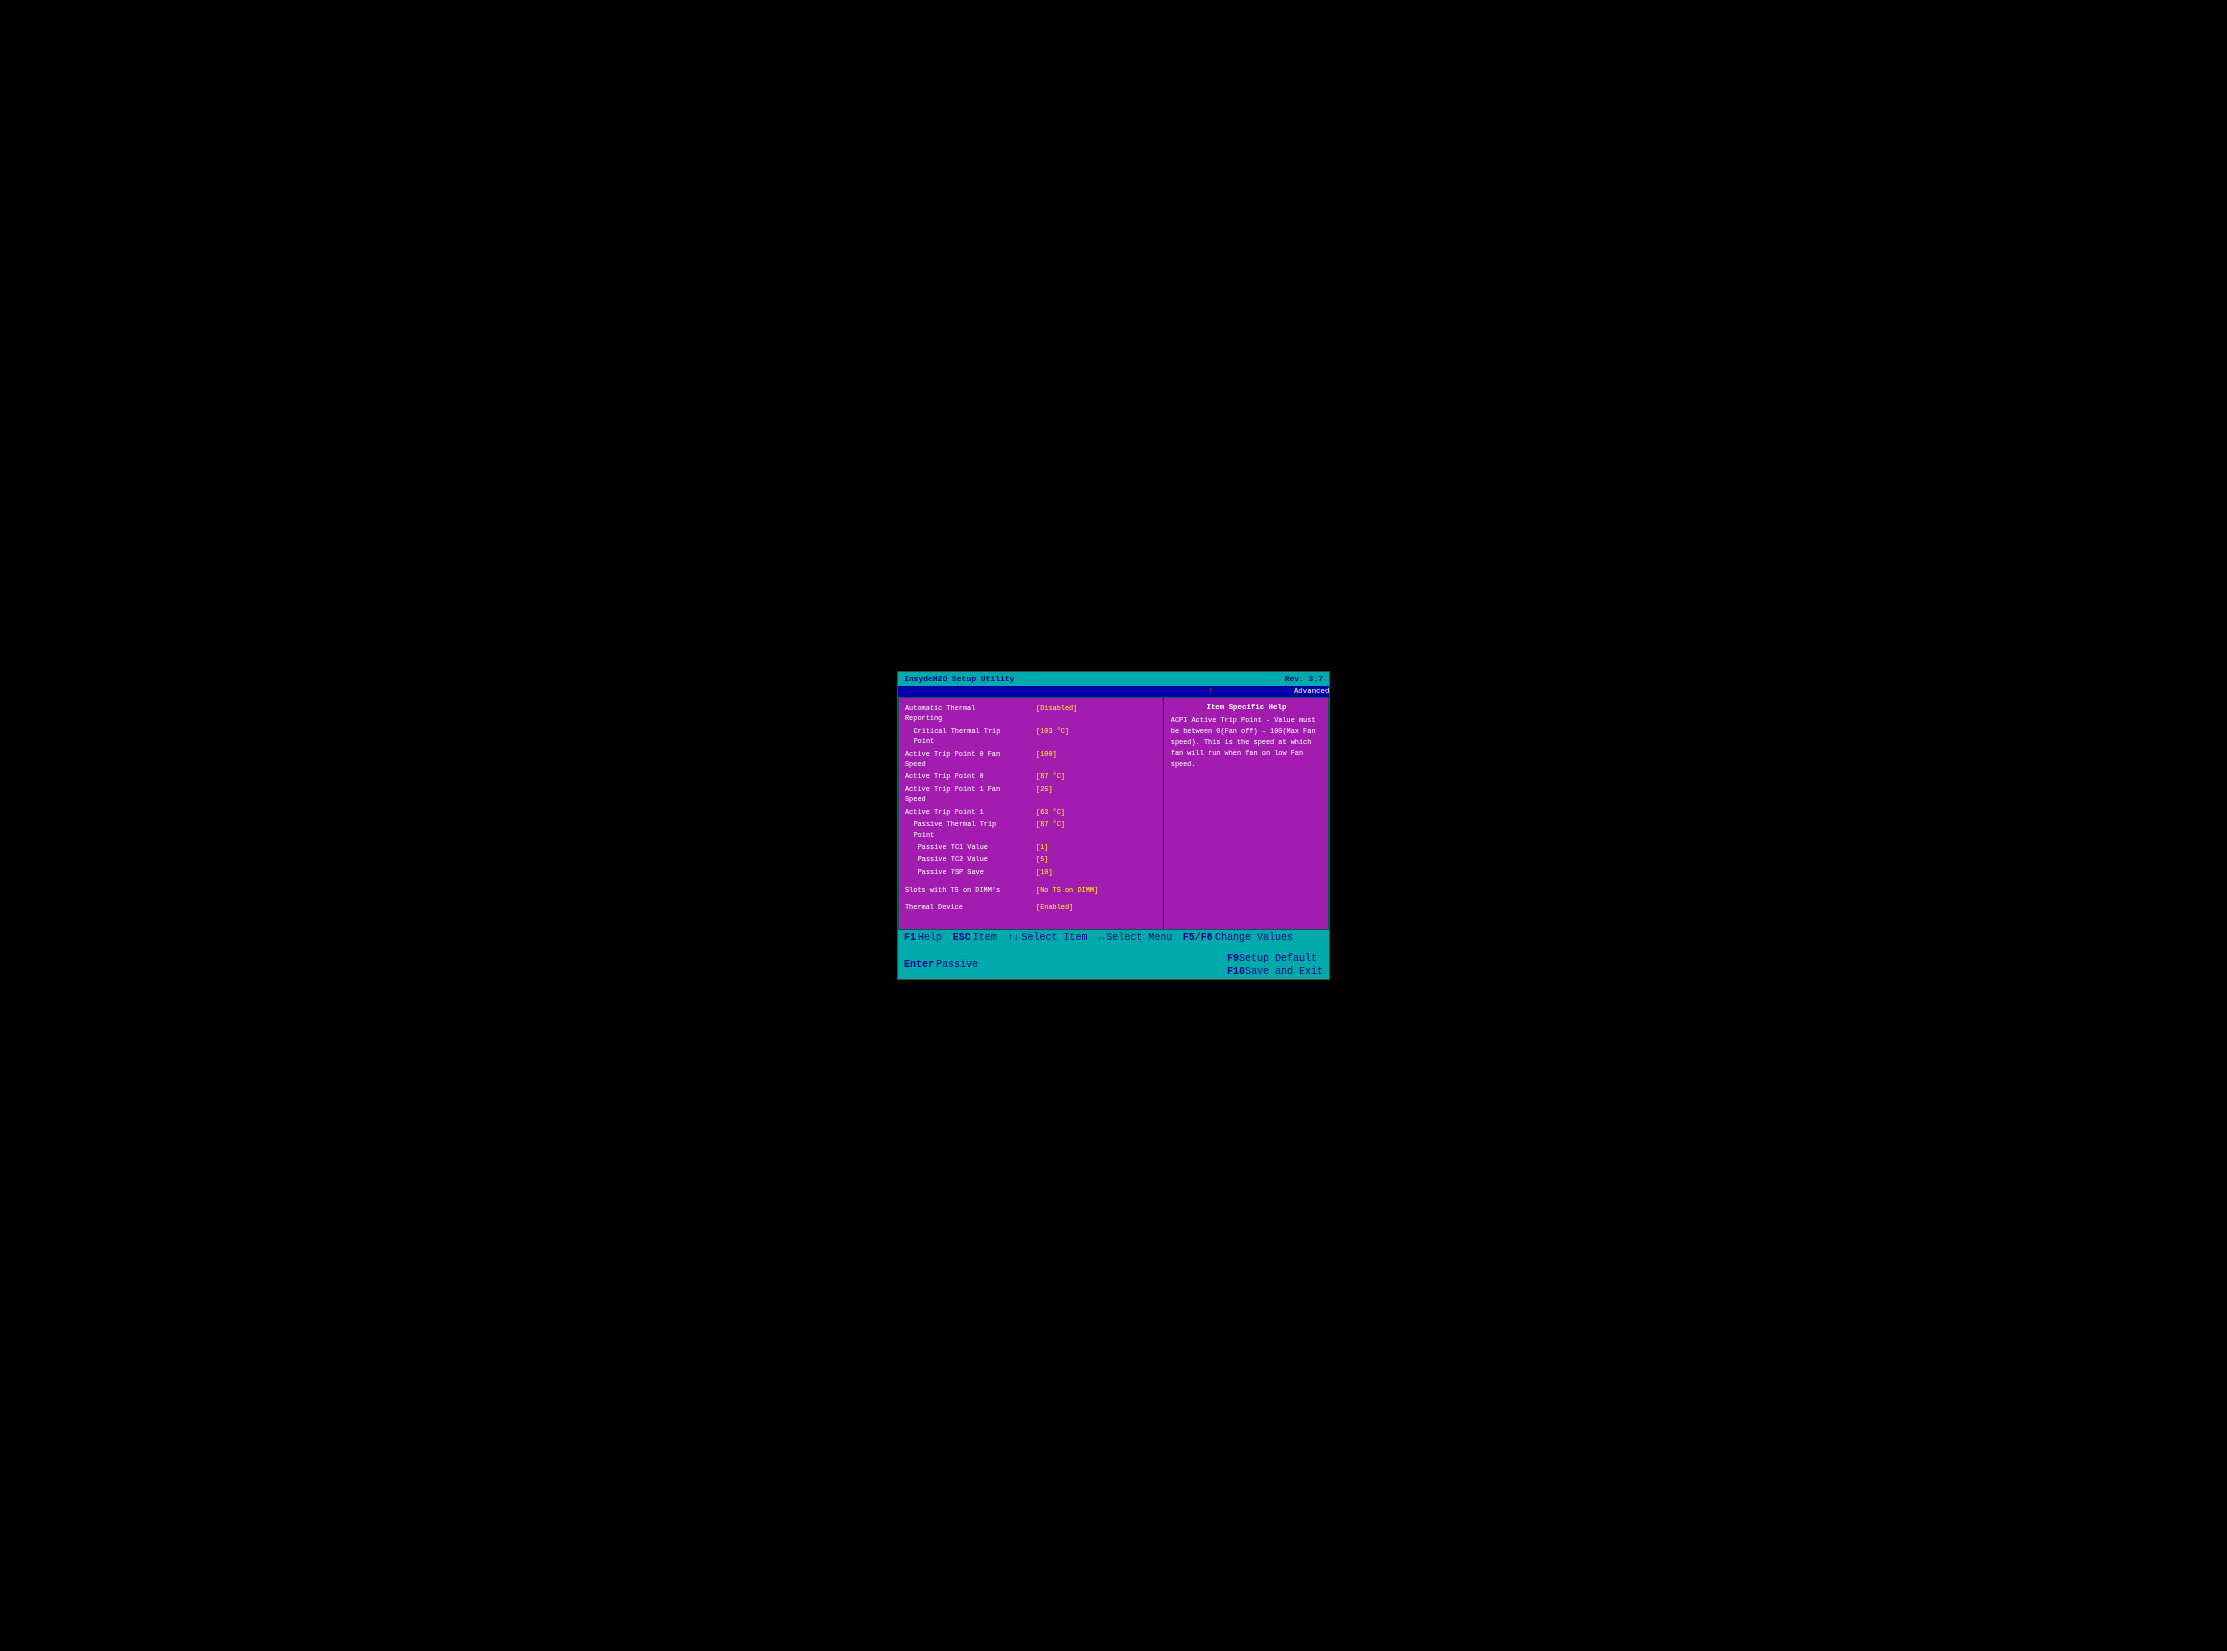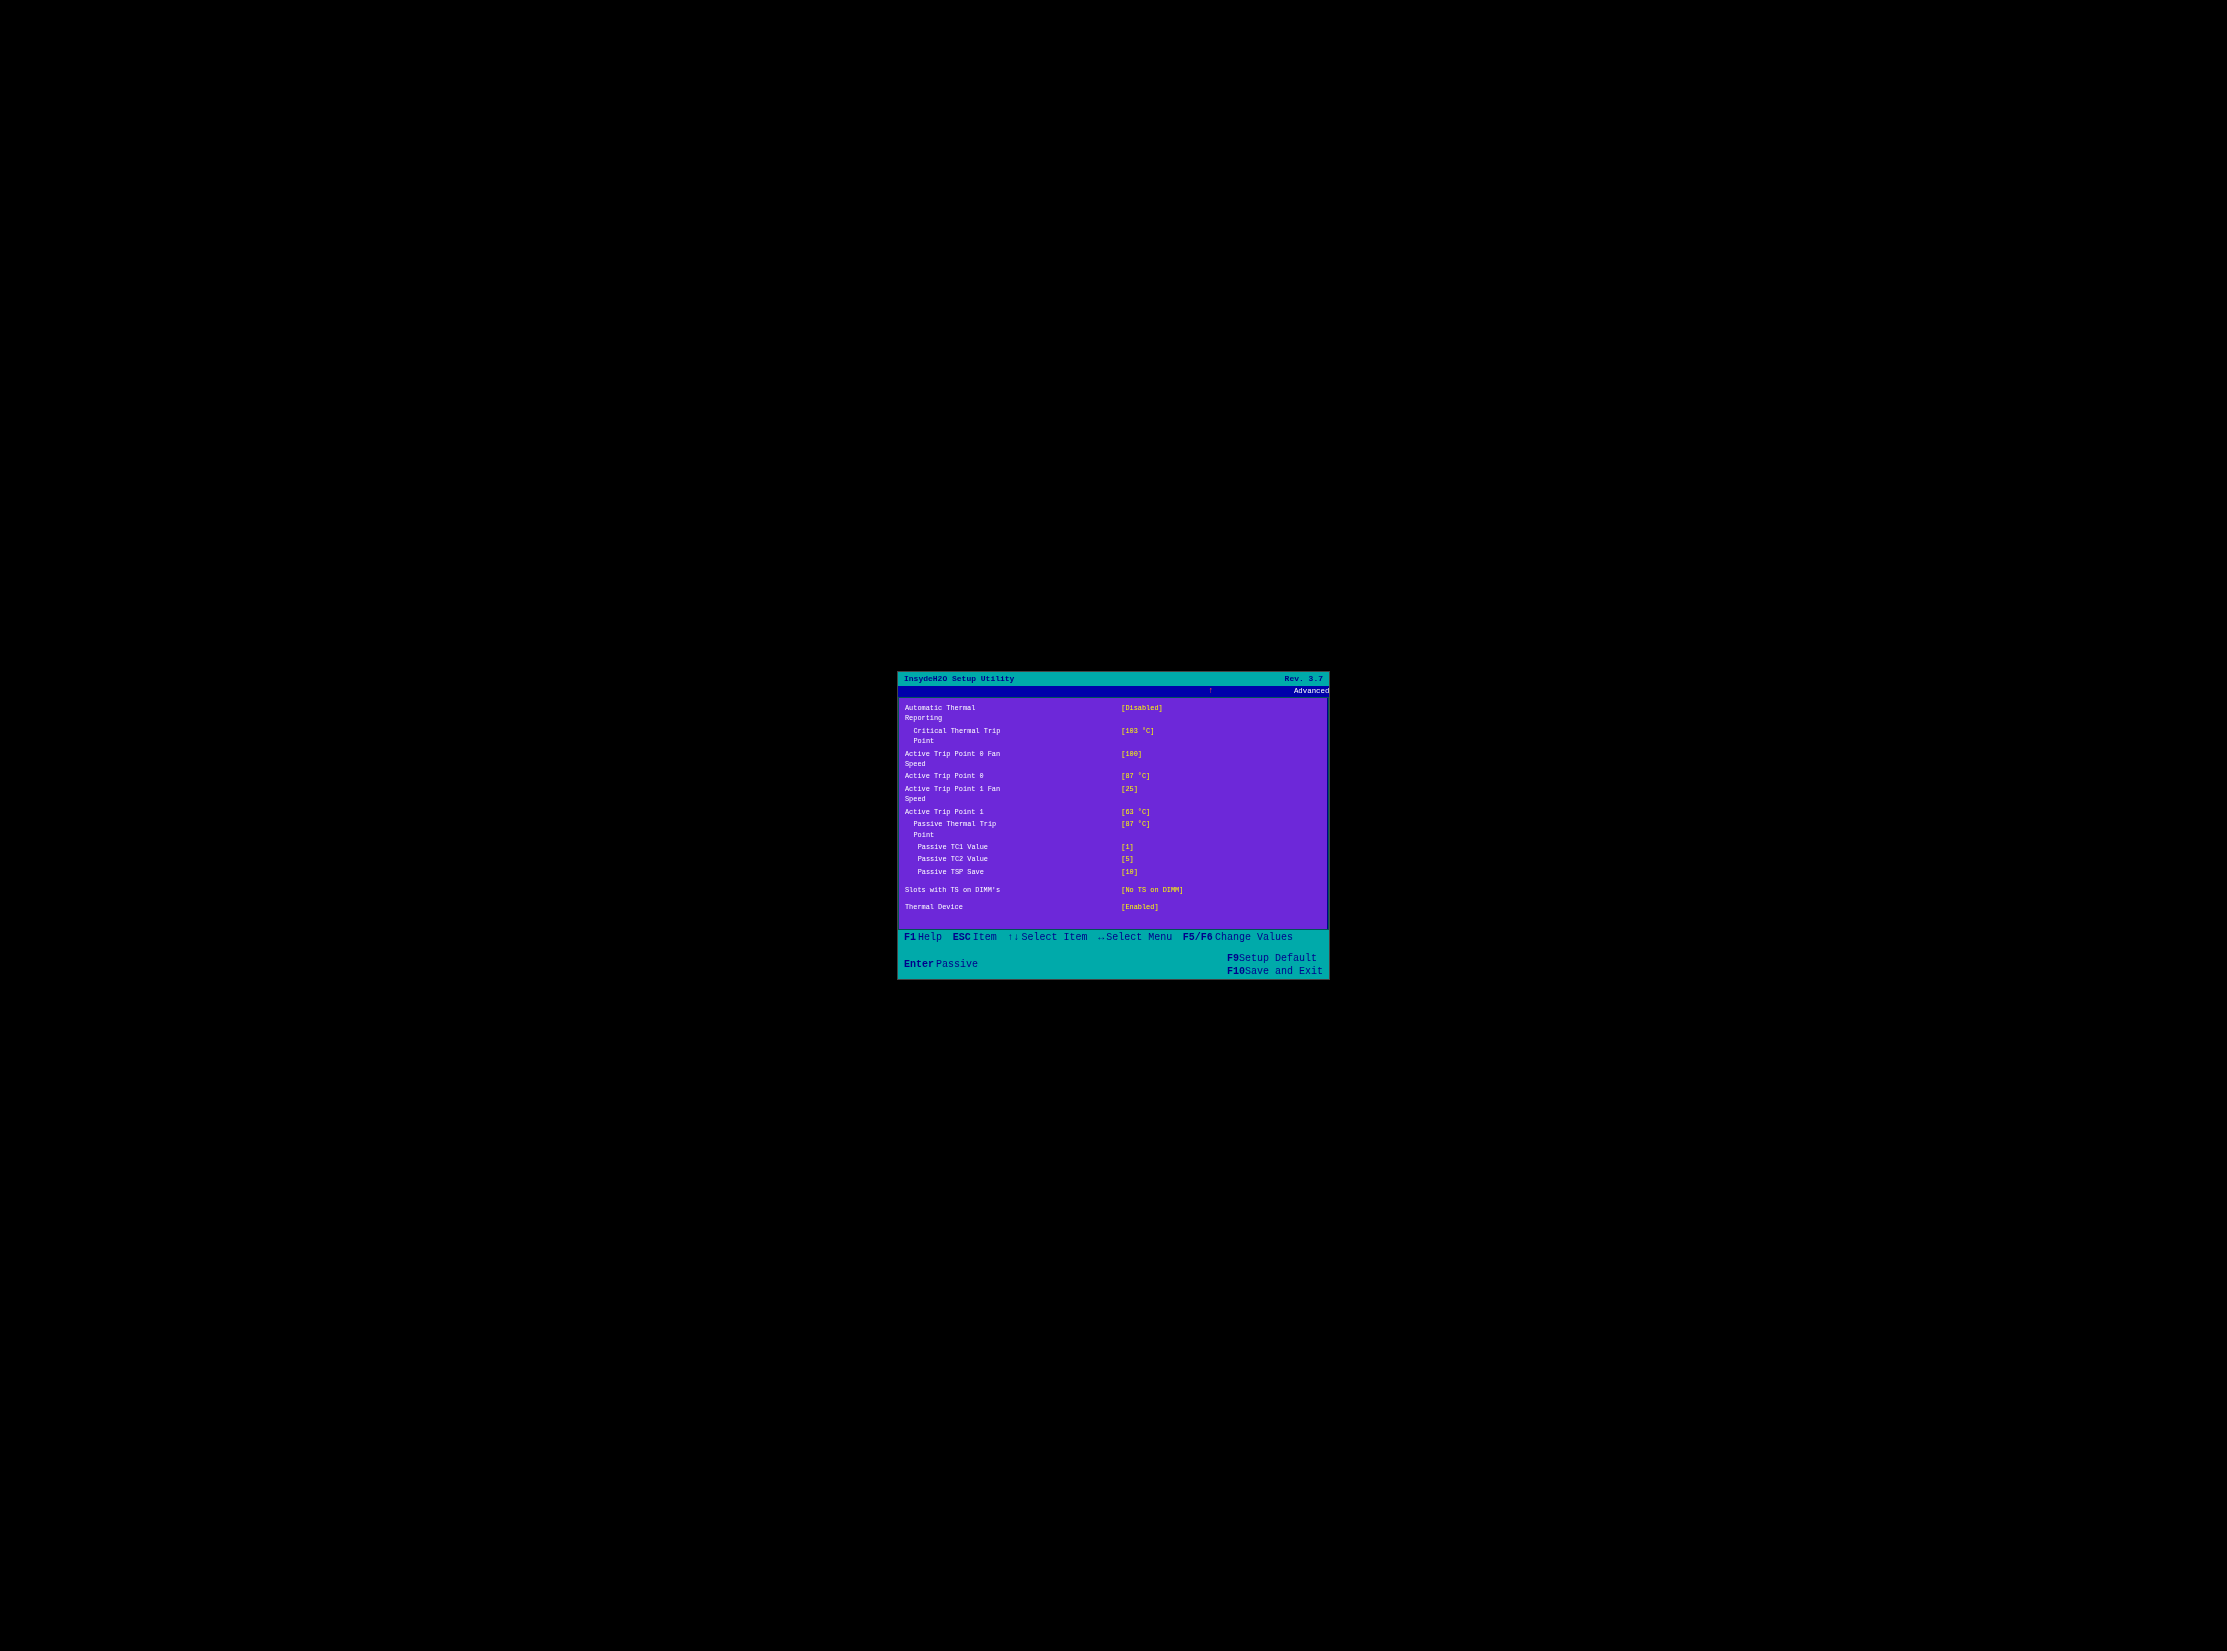--- a/index.html
+++ b/index.html
@@ -46,21 +46,21 @@
       position: absolute;
       right: 116px;
       top: 50%;
       transform: translateY(-50%);
       color: #ff4444;
       font-size: 8.5px;
     }
     
     .main-content {
       display: flex;
-      background: #6d28d9;
+      background: #a21caf;
       min-height: 233px;
       border: 0.5px solid #005555;
     }
     
     .left-panel {
       flex: 1;
       padding: 5.3px 6.4px;
       border-right: 1.1px solid #00008b;
       color: #fff;
       font-size: 6.9px;
@@ -216,20 +216,24 @@
 
         <div style="height:5.3px"></div>
 
         <div class="setting-row">
           <span class="setting-name">Thermal Device</span>
           <span class="setting-value">[Enabled]</span>
         </div>
 
       </div>
 
+      <div class="right-panel">
+        <div class="help-title">Item Specific Help</div>
+        <div class="help-text">ACPI Active Trip Point - Value must be between 0(Fan off) - 100(Max Fan speed). This is the speed at which fan will run when fan on low Fan speed.</div>
+      </div>
 
     </div>
 
     <div class="footer">
       <div class="footer-item">
         <span class="footer-key">F1</span>
         <span class="footer-desc">Help</span>
       </div>
       <div class="footer-item">
         <span class="footer-key">ESC</span>

